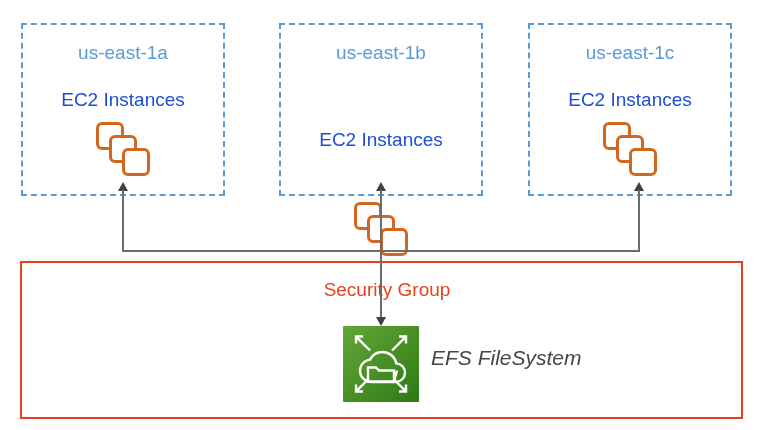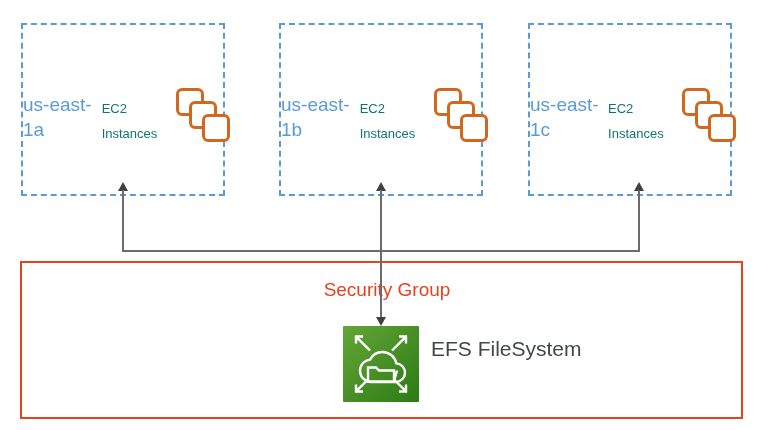--- a/index.html
+++ b/index.html
@@ -1,24 +1,24 @@
 <!DOCTYPE html>
 <html><head>
 <meta charset="utf-8">
 <style>
   html,body{margin:0;padding:0;background:#fff;}
   .canvas{position:relative;width:774px;height:430px;background:#fff;overflow:hidden;
           font-family:"Liberation Sans",sans-serif;}
 
   
   .az-box{position:absolute;top:23px;width:204px;height:173px;box-sizing:border-box;
-          border:2px dashed #5B9BD5;display:flex;align-items:center;}
-  .az-1{left:21px;} .az-2{left:279px;} .az-3{left:528px;}
+          border:2px dashed #5B9BD5;display:flex;flex-direction:column;align-items:center;}
+  .az-1{left:21px;} .az-2{left:279px;gap:40px;} .az-3{left:528px;}
   .az-name{margin-top:15px;font-size:19px;line-height:25px;color:#5B9BD5;}
-  .ec2-label{margin-top:22px;font-size:13px;line-height:25px;color:#0f766e;}
+  .ec2-label{margin-top:22px;font-size:19px;line-height:25px;color:#1d4ed8;}
 
   
   .ec2-icon{position:relative;margin-top:10px;width:54px;height:54px;}
   .sq{position:absolute;width:28px;height:28px;box-sizing:border-box;background:#fff;
       border:3.5px solid #D0691F;border-radius:6px;}
   .sq-back{left:0;top:0;} .sq-mid{left:13px;top:13px;} .sq-front{left:26px;top:26px;}
 
   
   .cline{position:absolute;background:#6B6B6B;}
   .v-line{width:2px;}
@@ -31,21 +31,21 @@
             border-top:9px solid #3E4144;}
 
   
   .sg-box{position:absolute;left:20px;top:261px;width:723px;height:158px;box-sizing:border-box;
           border:2px solid #E5421F;}
   .sg-label{position:absolute;left:0;top:277px;width:774px;text-align:center;
             font-size:19px;line-height:25px;color:#E5421F;}
 
   
   .efs-icon{position:absolute;left:343px;top:326px;width:76px;height:76px;}
-  .efs-label{position:absolute;left:431px;top:335px;font-size:21px;line-height:28px;color:#43474A;}
+  .efs-label{position:absolute;left:431px;top:344px;font-size:21px;line-height:28px;color:#43474A;font-style:italic;}
 </style>
 </head>
 <body>
 
 <div class="canvas">
 
   <div class="az-box az-1">
     <div class="az-name">us-east-1a</div>
     <div class="ec2-label">EC2 Instances</div>
     <div class="ec2-icon">

